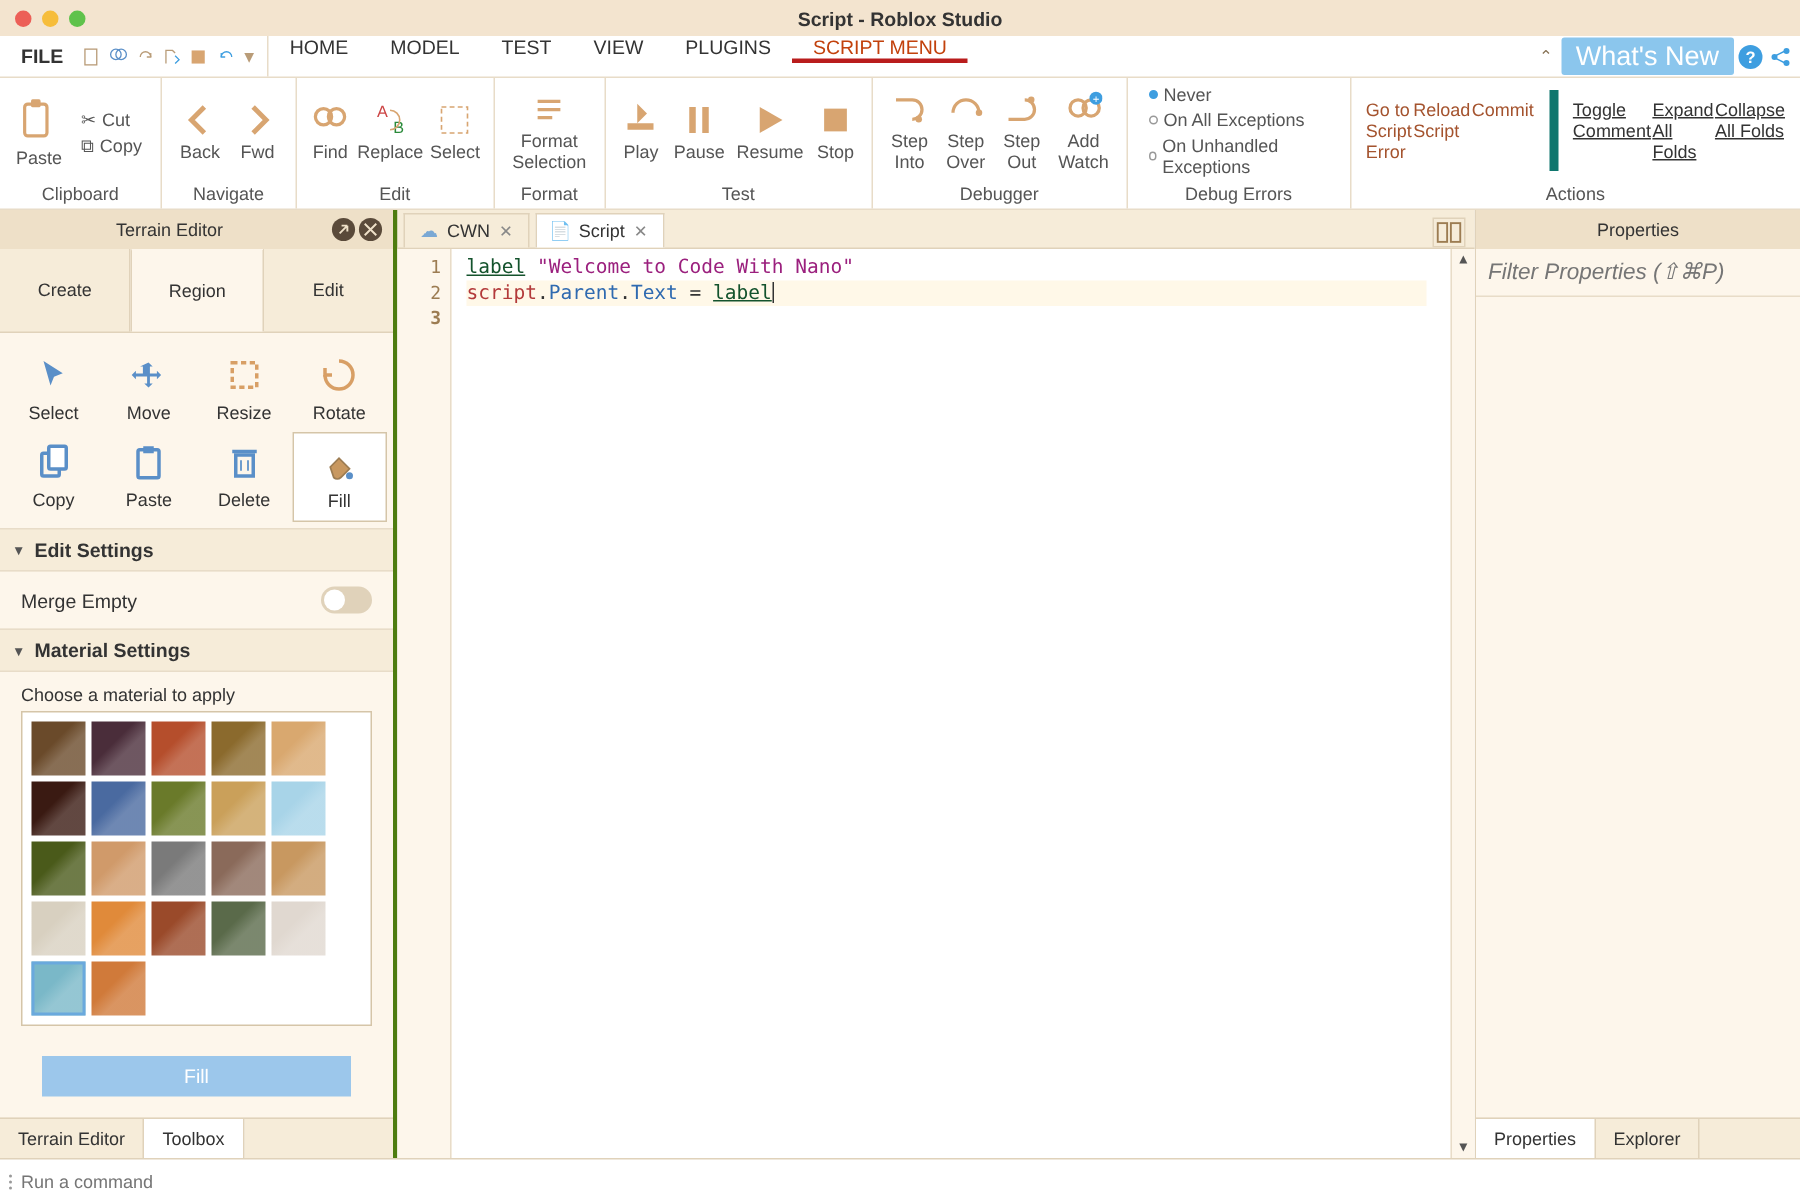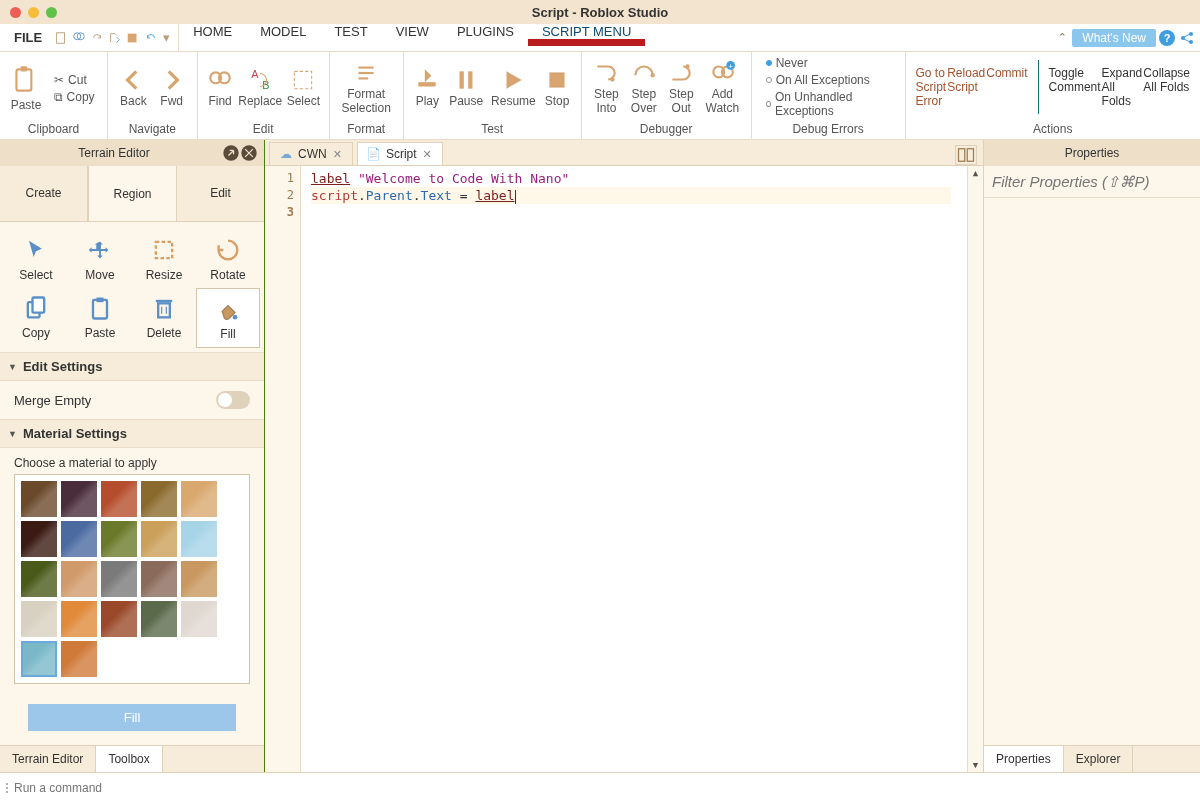--- a/index.html
+++ b/index.html
@@ -13,50 +13,50 @@
   .title-text { position:absolute; left:50%; transform:translateX(-50%); font-weight:600; color:#333; font-size:13px; }
   
   
   .menubar { height: 28px; background: #fff; border-bottom: 1px solid #e8dcc8; display: flex; align-items: stretch; }
   .file-area { display:flex; align-items:center; padding:0 8px; border-right:1px solid #e8dcc8; }
   .file-label { font-weight:600; padding:0 6px; }
   .qat { display:flex; align-items:center; gap:4px; padding-left:6px; }
   .qat-ico { width:14px; height:14px; display:inline-flex; align-items:center; justify-content:center; color:#b99c78; cursor:pointer;}
   .tabs-area { display:flex; align-items:flex-start; }
   .menu-tab { padding:0 14px; display:flex; align-items:center; color:#333; cursor:pointer; font-weight:500;}
-  .menu-tab.active { border-bottom:7px solid #b91c1c; color:#0c4a6e; }
+  .menu-tab.active { border-bottom:3px solid #b91c1c; color:#c2410c; }
   .menubar-right { margin-left:auto; display:flex; align-items:center; padding-right:4px; gap:2px;}
-  .whats-new { background:#8bc6ed; color:#fff; padding:2px 10px; font-size:12px; border-radius:2px;}
+  .whats-new { background:#8bc6ed; color:#fff; padding:2px 10px; font-size:18px; border-radius:2px;}
   .help-ico,.share-ico{ width:18px;height:18px;display:flex;align-items:center;justify-content:center;color:#3e9ee0; cursor:pointer;}
   .collapse-ico{ width:16px; height:16px; color:#877356; cursor:pointer; display:flex; align-items:center; justify-content:center; font-size:11px;}
   
   
   .ribbon { height: 88px; background:#fff; border-bottom:1px solid #e8dcc8; display:flex; }
   .rgroup { border-right:1px solid #e8dcc8; display:flex; flex-direction:column; }
   .rgroup-body { flex:1; display:flex; align-items:center; padding:2px 6px 0; }
   .rgroup-label { text-align:center; font-size:12px; color:#555; padding-bottom:3px; }
   .rbtn { display:flex; flex-direction:column; align-items:center; padding:2px 6px; cursor:pointer; color:#555; min-width:40px;}
   .rbtn .ic { width:26px; height:26px; display:flex; align-items:center; justify-content:center; color:#d8a571; margin-bottom:2px;}
   .rbtn .lb { font-size:12px; text-align:center; line-height:1.15; }
   .rbtn.sm { min-width:32px; }
   .rbtn.lg .ic { width:34px; height:34px; }
   .triplet { display:flex; flex-direction:column; gap:1px; padding:2px 4px;}
   .triplet-row { display:flex; align-items:center; gap:4px; cursor:pointer; color:#555; font-size:12px; padding:1px 4px;}
   .triplet-row .dot{width:6px;height:6px;border-radius:50%;border:1px solid #999;background:#fff;}
   .triplet-row.sel .dot{background:#3e9ee0;border-color:#3e9ee0;}
   .link-col { display:flex; flex-direction:row; gap:1px; padding:4px 10px; }
   .link-item { font-size:12px; color:#a4532e; text-align:left; padding:2px 0; cursor:pointer;}
   .link-item.dark { color:#333; }
-  .actions-bdr{border-left:1px solid #0f766e;}
+  .actions-bdr{border-left:6px solid #0f766e;text-decoration:underline;}
   
   
   .mid { position:absolute; top:140px; bottom:30px; left:0; right:0; display:flex; }
   
   
-  .leftpanel { width:265px; background:#fdf6eb; border-right:1px solid #4d7c0f; display:flex; flex-direction:column;justify-content:center; }
+  .leftpanel { width:265px; background:#fdf6eb; border-right:3px solid #4d7c0f; display:flex; flex-direction:column;justify-content:center; }
   .panel-hdr { height:26px; background:#eee0c8; display:flex; align-items:center; padding:0 6px; font-size:12px; color:#333; position:relative;}
   .panel-hdr .ttl { flex:1; text-align:center; font-weight:500;}
   .hdr-btn { width:18px;height:18px;display:flex;align-items:center;justify-content:center;cursor:pointer; color:#555;}
   .subtabs { display:flex; background:#f6ecd9; border-bottom:1px solid #e0d2ba; }
   .subtab { flex:1; text-align:center; padding:20px 0; font-size:12px; color:#333; cursor:pointer; border-right:1px solid #e0d2ba;}
   .subtab:last-child{border-right:none;}
   .subtab.active { background:#fdf6eb; border-top:2px solid #fdf6eb; margin-top:-1px; border-left:1px solid #e0d2ba; border-right:1px solid #e0d2ba;}
   .tool-grid { display:grid; grid-template-columns:repeat(4,1fr); padding:8px 4px 4px; }
   .tool-cell { display:flex; flex-direction:column; align-items:center; padding:6px 2px; cursor:pointer;}
   .tool-cell.selected { background:#fff; border:1px solid #d5c5a8;}
@@ -89,21 +89,21 @@
   .doctab .di{width:12px;height:12px;display:inline-flex;align-items:center;justify-content:center;color:#7aa8d4;}
   .doctabs-right{margin-left:auto;display:flex;align-items:center;padding:0 6px;}
   .doctabs-right .pb{width:22px;height:20px;border:1px solid #e0d2ba;background:#f6ecd9;cursor:pointer;display:flex;align-items:center;justify-content:center;color:#9c7c52;}
   
   .editor{flex:1;display:flex;background:#fff;font-family:Menlo,Consolas,monospace;font-size:13px;position:relative;}
   .gutter{width:36px;background:#fdf6eb;border-right:1px solid #e8dcc8;text-align:right;padding:4px 6px 0 0;color:#9c7c52;font-size:12px;line-height:17px;}
   .gutter .cur{font-weight:700;}
   .code{padding:4px 0 0 10px;line-height:17px;}
   .code .ln{white-space:pre;}
   .code .cur-ln{background:#fff8e8; display:inline-block; width:640px;}
-  .kw{color:#b33a3a;} .str{color:#9b207e;} .id{color:#7f1d1d;text-decoration:underline;margin-top:48px;}
+  .kw{color:#b33a3a;} .str{color:#9b207e;} .id{color:#14532d;text-decoration:underline;margin-top:48px;}
   .dot{color:#333;} .prop{color:#2f6ab0;}
   .caret{border-right:1px solid #333;display:inline-block;height:14px;vertical-align:middle;}
   .vscroll{position:absolute;right:0;top:0;bottom:0;width:16px;background:#fdf6eb;border-left:1px solid #e8dcc8;}
   .vscroll .up,.vscroll .dn{height:14px;text-align:center;font-size:9px;color:#555;line-height:14px;cursor:pointer;}
   .vscroll .dn{position:absolute;bottom:0;width:100%;}
   
   
   .rightpanel{width:216px;background:#fdf6eb;display:flex;flex-direction:column;}
   .filterbox{padding:4px 6px;border-bottom:1px solid #e8dcc8;}
   .filter-input{width:100%;border:none;background:transparent;font-size:15px;color:#8b5cf6;font-style:italic;padding:3px 2px;outline:none;}

